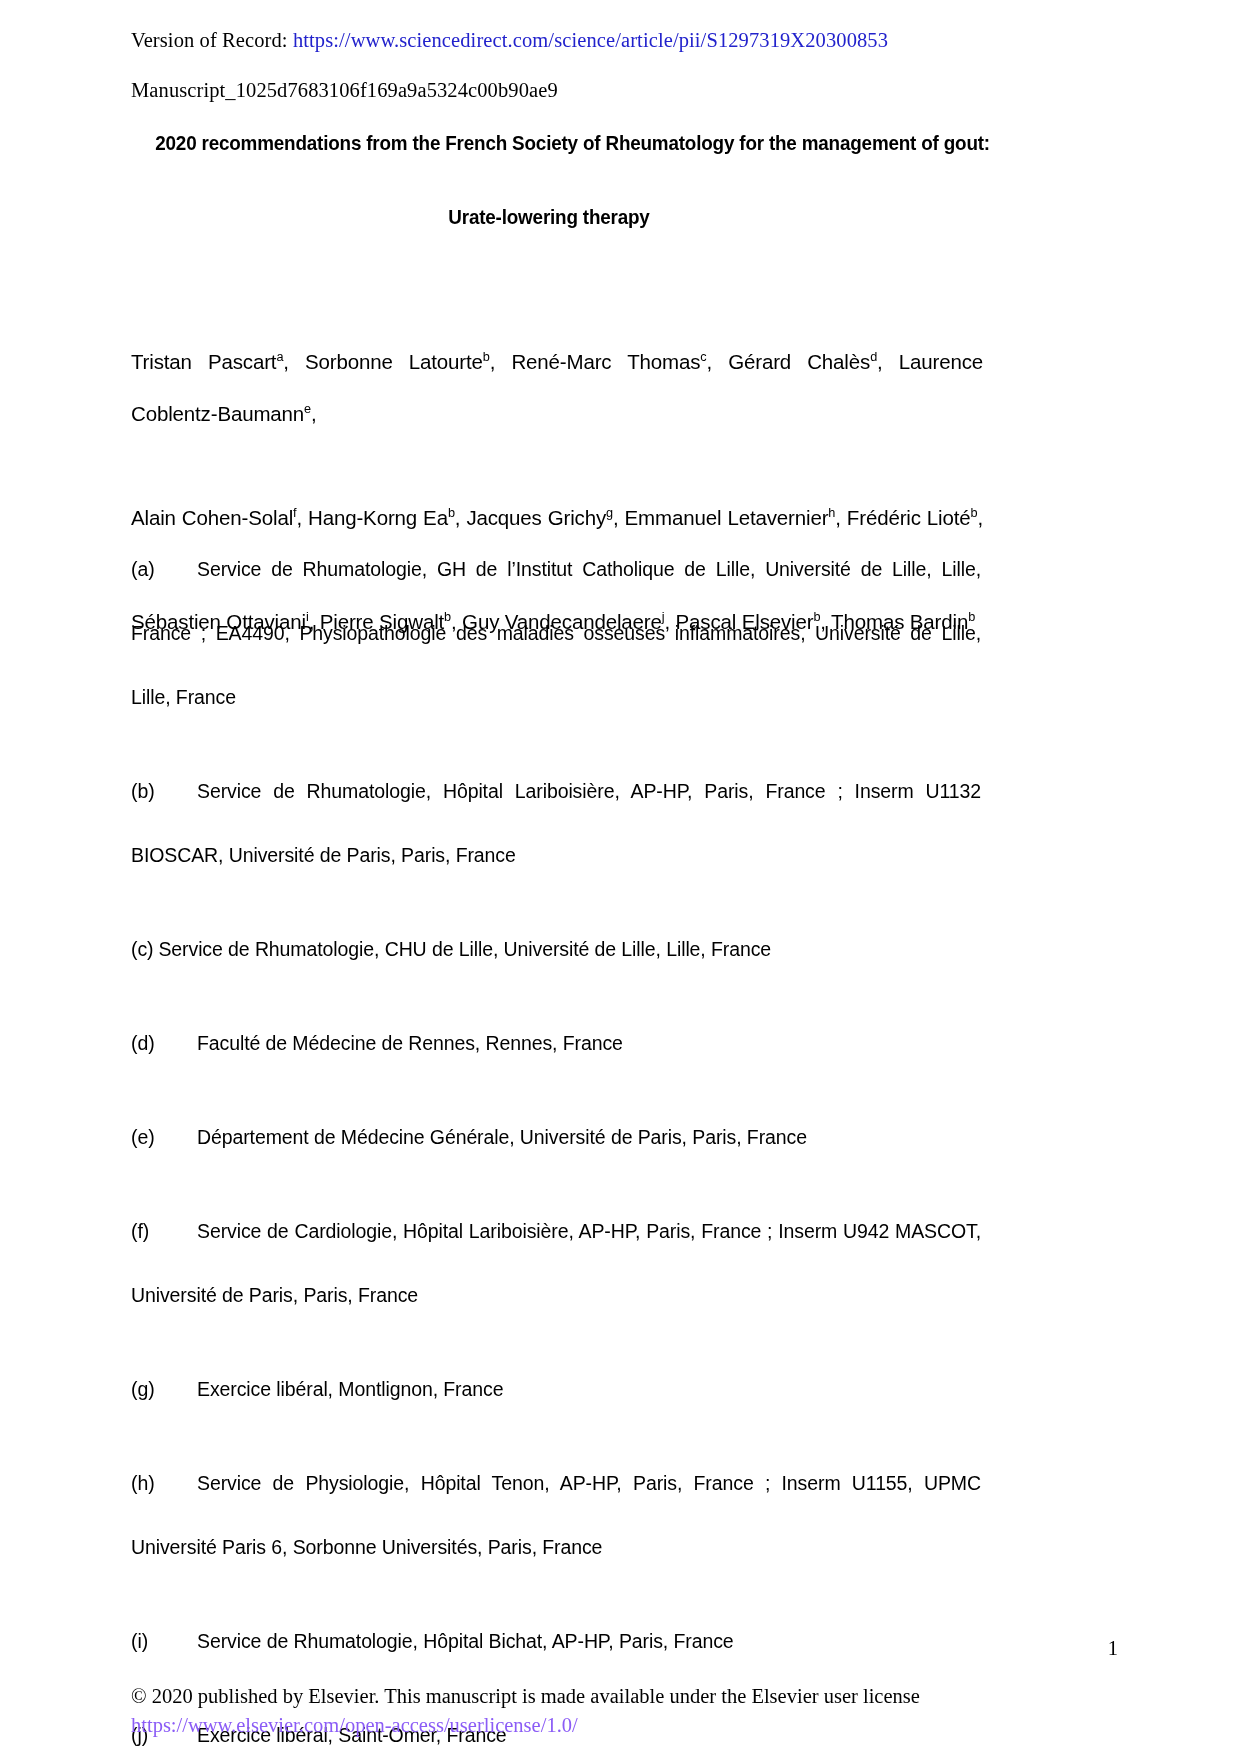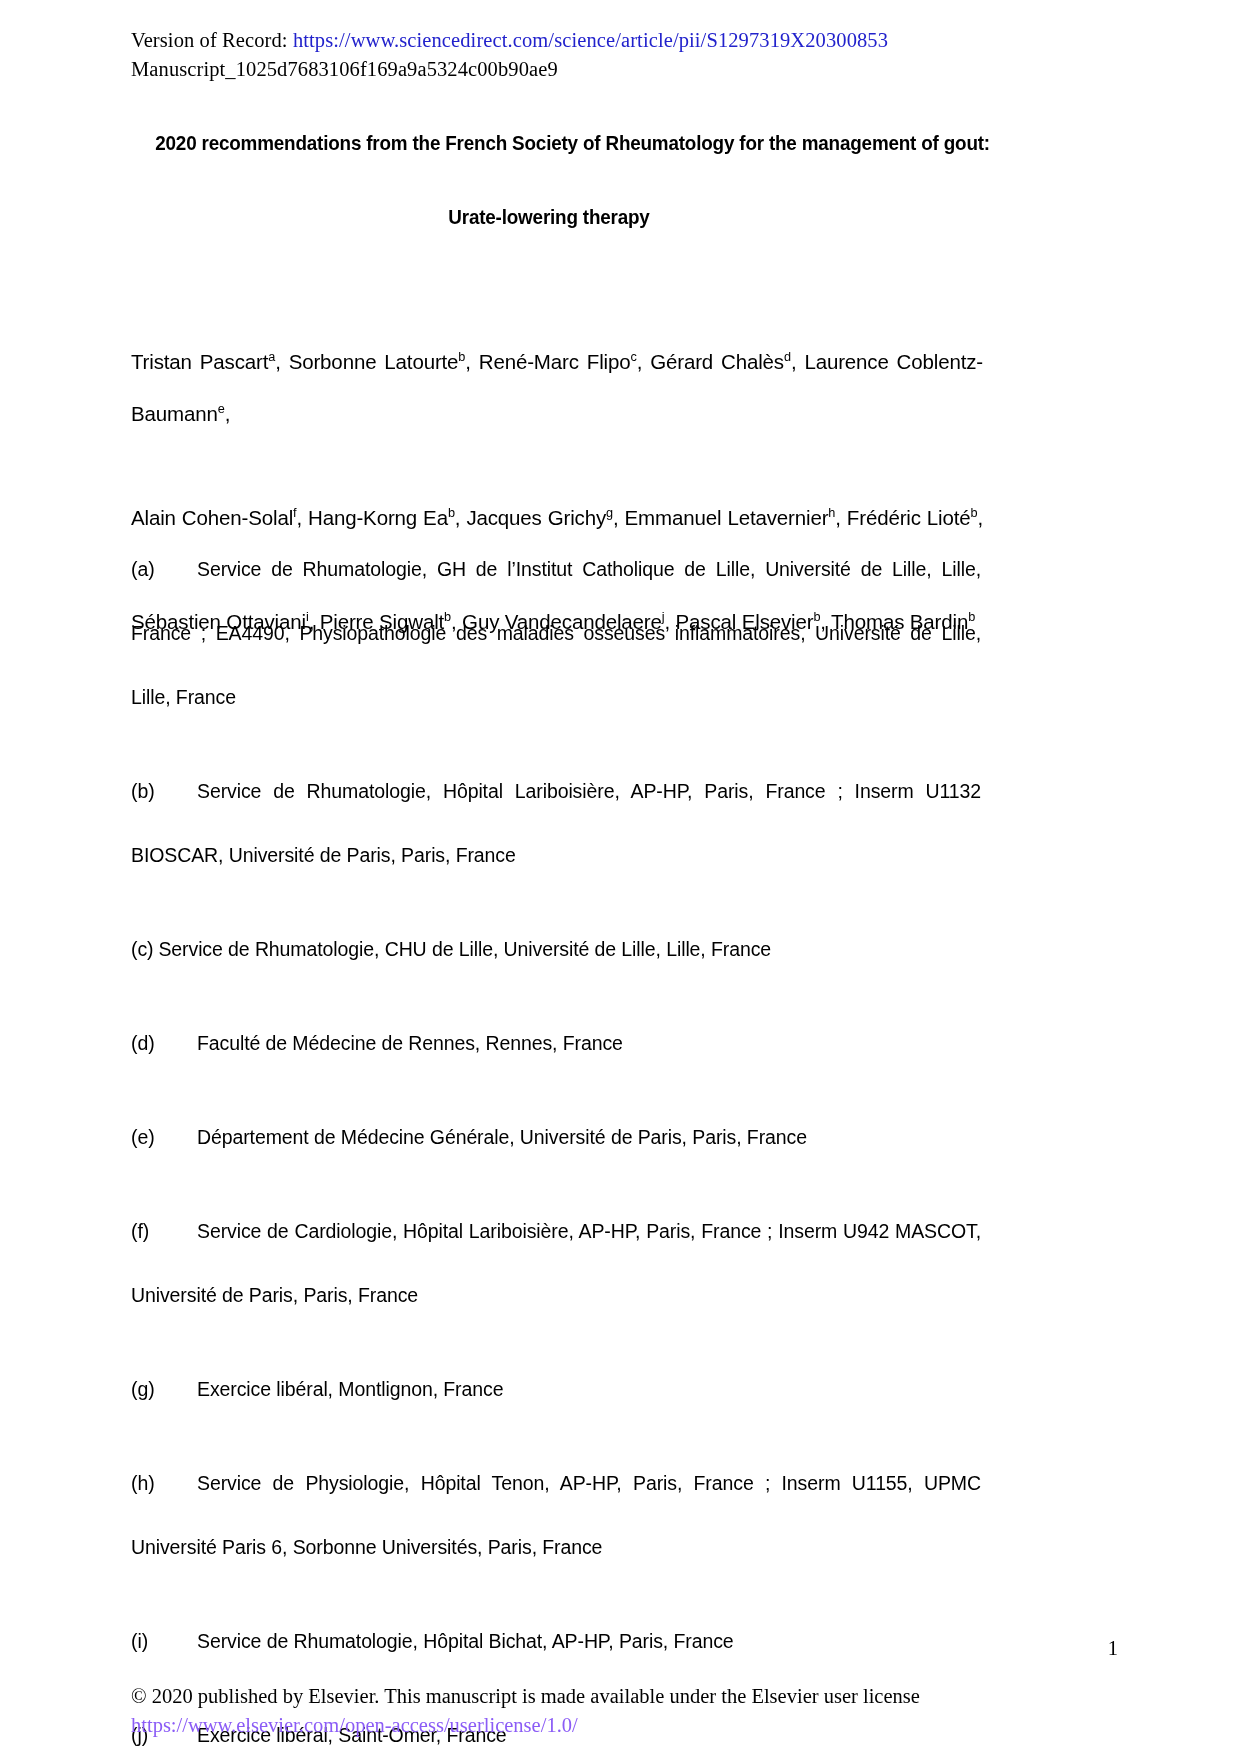--- a/index.html
+++ b/index.html
@@ -35,20 +35,21 @@
     letter-spacing: 0.1px;
   }
   .provenance .link {
     color: #2222cc;
     text-decoration: none;
     word-break: break-all;
   }
   .provenance .ms-id {
     display: block;
     white-space: nowrap;
+    margin-top: 21px;
   }
 
   
   .title-block {
     position: absolute;
     left: 121px;
     top: 128px;
     width: 856px;
     text-align: center;
   }
@@ -169,21 +170,21 @@
     <span>Version of Record: </span><a class="link" href="#">https://www.sciencedirect.com/science/article/pii/S1297319X20300853</a>
     <span class="ms-id">Manuscript_1025d7683106f169a9a5324c00b90ae9</span>
   </div>
 
   <div class="title-block">
     <h1 class="doc-title">2020 recommendations from the French Society of Rheumatology for the management of gout:</h1>
     <div class="doc-subtitle">Urate-lowering therapy</div>
   </div>
 
   <div class="authors">
-    <span class="aline justified" id="aline1"><span>Tristan Pascart</span><sup>a</sup>, <span>Sorbonne Latourte</span><sup>b</sup>, <span>René-Marc Flipo</span><sup>c</sup>, <span>Gérard Chalès</span><sup>d</sup>, <span>Laurence Coblentz-Baumann</span><sup>e</sup>,</span>
+    <span class="aline justified" id="aline1"><span>Tristan Pascart</span><sup>a</sup>, <span>Sorbonne Latourte</span><sup>b</sup>, <span>René-Marc Thomas</span><sup>c</sup>, <span>Gérard Chalès</span><sup>d</sup>, <span>Laurence Coblentz-Baumann</span><sup>e</sup>,</span>
     <span class="aline justified" id="aline2"><span>Alain Cohen-Solal</span><sup>f</sup>, <span>Hang-Korng Ea</span><sup>b</sup>, <span>Jacques Grichy</span><sup>g</sup>, <span>Emmanuel Letavernier</span><sup>h</sup>, <span>Frédéric Lioté</span><sup>b</sup>,</span>
     <span class="aline" id="aline3"><span>Sébastien Ottaviani</span><sup>i</sup>, <span>Pierre Sigwalt</span><sup>b</sup>, <span>Guy Vandecandelaere</span><sup>j</sup>, <span>Pascal Elsevier</span><sup>b</sup>, <span>Thomas Bardin</span><sup>b</sup></span>
   </div>
 
   <div class="affiliations" id="afflist">
       <div class="aff justified"><span class="tag">(a)</span><span class="body">Service de Rhumatologie, GH de l’Institut Catholique de Lille, Université de Lille, Lille, France ; EA4490, Physiopathologie des maladies osseuses inflammatoires, Université de Lille, Lille, France</span></div>
       <div class="aff justified"><span class="tag">(b)</span><span class="body">Service de Rhumatologie, Hôpital Lariboisière, AP-HP, Paris, France ; Inserm U1132 BIOSCAR, Université de Paris, Paris, France</span></div>
       <div class="aff no-indent"><span class="tag">(c)</span><span class="body">Service de Rhumatologie, CHU de Lille, Université de Lille, Lille, France</span></div>
       <div class="aff"><span class="tag">(d)</span><span class="body">Faculté de Médecine de Rennes, Rennes, France</span></div>
       <div class="aff"><span class="tag">(e)</span><span class="body">Département de Médecine Générale, Université de Paris, Paris, France</span></div>

